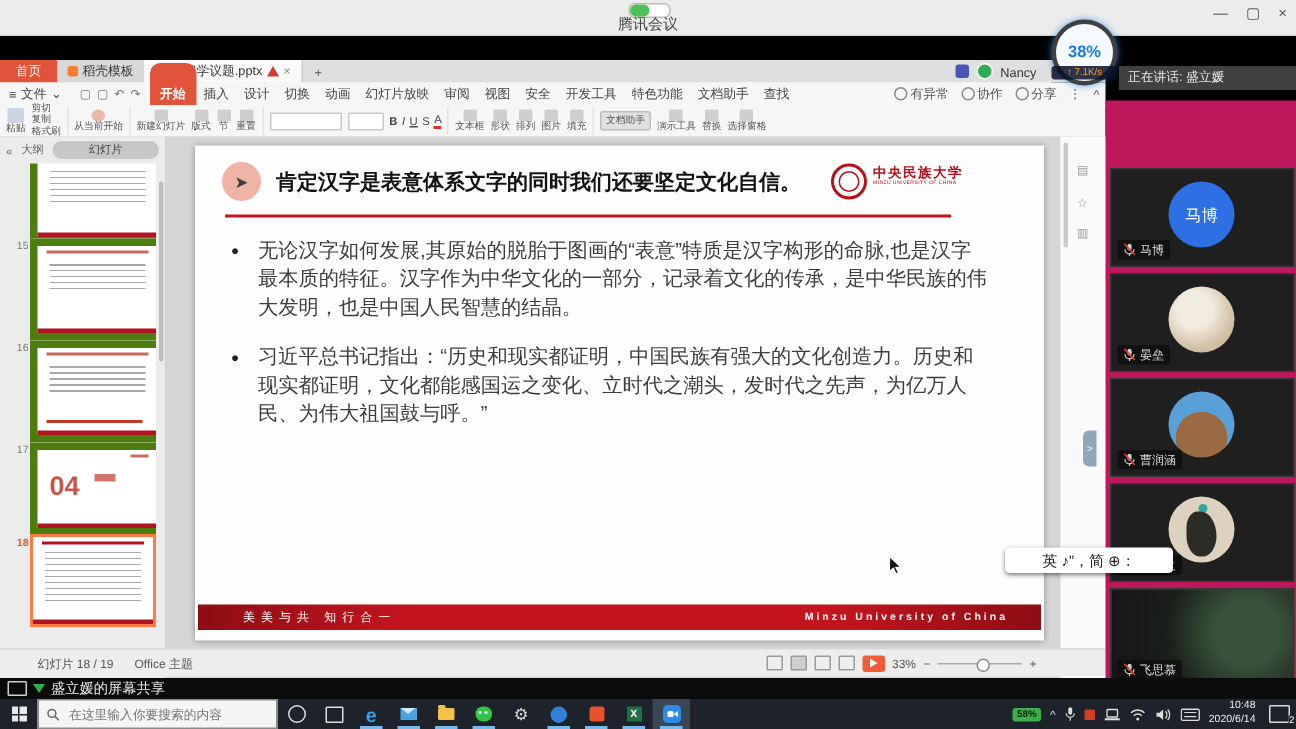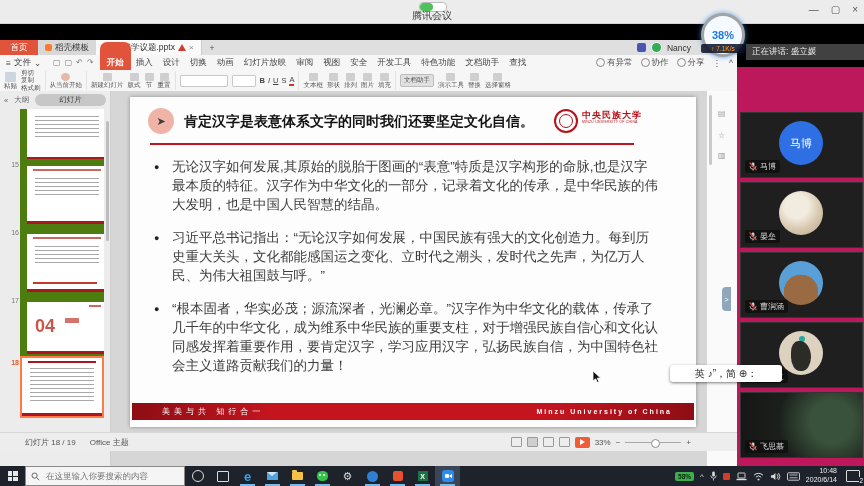--- a/index.html
+++ b/index.html
@@ -54,21 +54,21 @@
   .fmt .b{font-weight:bold;} .fmt .i{font-style:italic;} .fmt .u{text-decoration:underline;}
   .fmt .a{border-bottom:2px solid #d0342c;}
   .hl{background:#e0e0e0;border:1px solid #bdbdbd;border-radius:2px;padding:1px 3px;}
   
   .wpsbody{position:absolute;left:0;top:51px;width:737px;height:381px;background:#d6d6d6;}
   
   .lpanel{position:absolute;left:0;top:0;width:110px;height:381px;background:#ececec;border-right:1px solid #cfcfcf;}
   .lphead{display:flex;align-items:center;gap:6px;height:14px;font-size:7.5px;color:#666;padding:2px 4px;}
   .pill{background:#c7c7c7;color:#444;border-radius:7px;padding:1px 24px;}
   .thumbs{position:absolute;left:0;top:18px;width:104px;bottom:22px;overflow:hidden;}
-  .thumb{position:absolute;left:20px;width:80px;background:#fff;border:7px solid #4d7c0f;}
+  .thumb{position:absolute;left:20px;width:80px;background:#fff;border:5px solid #4d7c0f;}
   .tnum{position:absolute;left:5px;width:14px;font-size:7px;color:#777;text-align:right;}
   .tnum.cur{color:#e05b2b;font-weight:bold;}
   .mini-lines{position:absolute;left:8px;right:8px;background:repeating-linear-gradient(to bottom,#a9a9a9 0 1px,transparent 1px 4px);}
   .mini-red{position:absolute;left:0;right:0;bottom:0;height:3px;background:#b01420;}
   .mini-title{position:absolute;left:6px;top:3px;right:6px;height:2px;background:#c96a5e;}
   .thumb.sel{border:2px solid #ff7a45;}
   .big04{position:absolute;left:8px;top:14px;font-size:18px;font-weight:bold;color:#c0392b;opacity:.85;}
   .mini-pill{position:absolute;left:38px;top:16px;width:14px;height:5px;background:#c0392b;opacity:.7;}
   .addslide{position:absolute;left:0;right:6px;bottom:4px;text-align:center;font-size:12px;color:#555;}
   .lscroll{position:absolute;right:1px;top:30px;width:3px;height:120px;background:#bdbdbd;border-radius:2px;}
@@ -121,21 +121,21 @@
   .av-ink::before{content:"";position:absolute;left:20px;top:5px;width:6px;height:6px;border-radius:50%;background:#2aa8a0;}
   .tile-plant{background:radial-gradient(circle at 75% 45%,#39523b 0 22%,#1b1f1b 55%,#151515);}
   .vlabel{position:absolute;left:4px;bottom:4px;display:flex;align-items:center;gap:3px;background:rgba(10,10,10,.65);
           padding:1px 4px;border-radius:2px;color:#ddd;font-size:8px;}
   .speakbar{position:absolute;left:746px;top:44px;width:118px;height:16px;background:rgba(70,70,70,.92);
             color:#e8e8e8;font-size:8.5px;display:flex;align-items:center;padding-left:6px;z-index:30;}
   .more-chevron{position:absolute;left:55px;bottom:8px;width:0;height:0;border-left:6px solid transparent;
                 border-right:6px solid transparent;border-top:6px solid #777;}
   
   .netball{position:absolute;left:701px;top:13px;width:38px;height:38px;border-radius:50%;background:#f4faff;
-           border:3px solid #a3a3a3;box-shadow:0 0 5px rgba(46,138,230,.8);z-index:40;display:flex;align-items:center;justify-content:center;}
+           border:3px solid #404040;box-shadow:0 0 5px rgba(46,138,230,.8);z-index:40;display:flex;align-items:center;justify-content:center;}
   .netball .pct{color:#1f7ae0;font-size:11px;font-weight:bold;}
   .netspeed{position:absolute;left:701px;top:44px;width:44px;text-align:center;background:rgba(10,16,40,.85);
             color:#ff9a2e;font-size:6.5px;border-radius:2px;padding:1px 0;z-index:41;}
   
   .imebar{position:absolute;left:670px;top:365px;width:112px;height:17px;background:#fff;border-radius:3px;
           box-shadow:0 1px 3px rgba(0,0,0,.5);display:flex;align-items:center;justify-content:center;
           font-size:10px;color:#222;z-index:35;}
   
   .sharebar{position:absolute;left:0;top:452px;width:864px;height:14px;background:#0b0b0b;display:flex;align-items:center;gap:4px;padding-left:5px;box-sizing:border-box;}
   .sharebar .txt{color:#e8e8e8;font-size:9.5px;}
@@ -394,22 +394,21 @@
           <div class="s-circle">➤</div>
           <div class="s-title">肯定汉字是表意体系文字的同时我们还要坚定文化自信。</div>
           <div class="s-logo"></div>
           <div class="s-logotxt">
             <div class="cn">中央民族大学</div>
             <div class="en">MINZU UNIVERSITY OF CHINA</div>
           </div>
           <div class="s-underline"></div>
           <div class="s-bullets">
             <div class="s-b">无论汉字如何发展,其原始的脱胎于图画的“表意”特质是汉字构形的命脉,也是汉字最本质的特征。汉字作为中华文化的一部分，记录着文化的传承，是中华民族的伟大发明，也是中国人民智慧的结晶。</div>
-            <div class="s-b">习近平总书记指出：“无论汉字如何发展，中国民族有强大的文化创造力。每到历史重大关头，文化都能感国运之变化、立时代之潮头，发时代之先声，为亿万人民、为伟大祖国鼓与呼。”</div>
-            <div class="s-b">“根本固者，华实必茂；源流深者，光澜必章。”汉字作为中华文化的载体，传承了几千年的中华文化，成为维系中华民族的重要支柱，对于增强民族自信心和文化认同感发挥着重要作用，要肯定汉字，学习应用汉字，弘扬民族自信，为中国特色社会主义道路贡献我们的力量！</div>
+            <div class="s-b">习近平总书记指出：“历史和现实都证明，中国民族有强大的文化创造力。历史和现实都证明，文化都能感国运之变化、立时代之潮头，发时代之先声，为亿万人民、为伟大祖国鼓与呼。”</div>
           </div>
           <div class="s-footer">
             <span class="motto">美美与共  知行合一</span>
             <span class="en">Minzu University of China</span>
           </div>
         </div>
       </div>
 
       <div class="rstrip">
         <div class="rscroll"></div>
@@ -509,20 +508,25 @@
       <span class="pct">38%</span>
     </div>
   <div class="netspeed">↑ 7.1K/s</div>
 
   <div class="imebar">英 ♪”，简 ⊕：</div>
 
   <svg style="position:absolute;left:592px;top:370px;z-index:50;" width="10" height="14" viewBox="0 0 10 14">
       <path d="M1 1 L1 11 L3.6 8.8 L5.4 12.6 L7 11.8 L5.2 8.2 L8.6 8 Z" fill="#111" stroke="#fff" stroke-width="0.8"></path>
     </svg>
 
+  <div class="sharebar">
+    <span class="mon-ico"></span>
+    <span class="dl-arrow"></span>
+    <span class="txt">盛立媛的屏幕共享</span>
+  </div>
 
   <div class="taskbar">
     <div class="startbtn tb-ico">
         <span class="winlogo">
           <i></i>
           <i></i>
           <i></i>
           <i></i>
         </span>
       </div>

